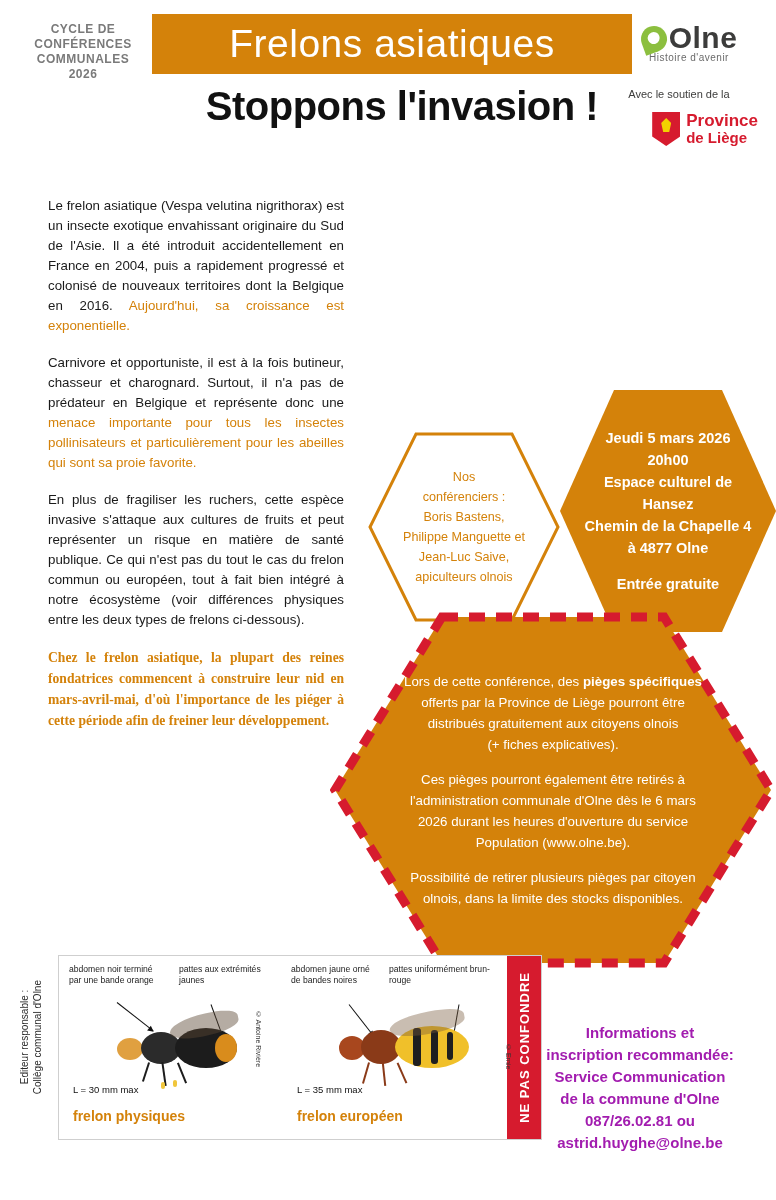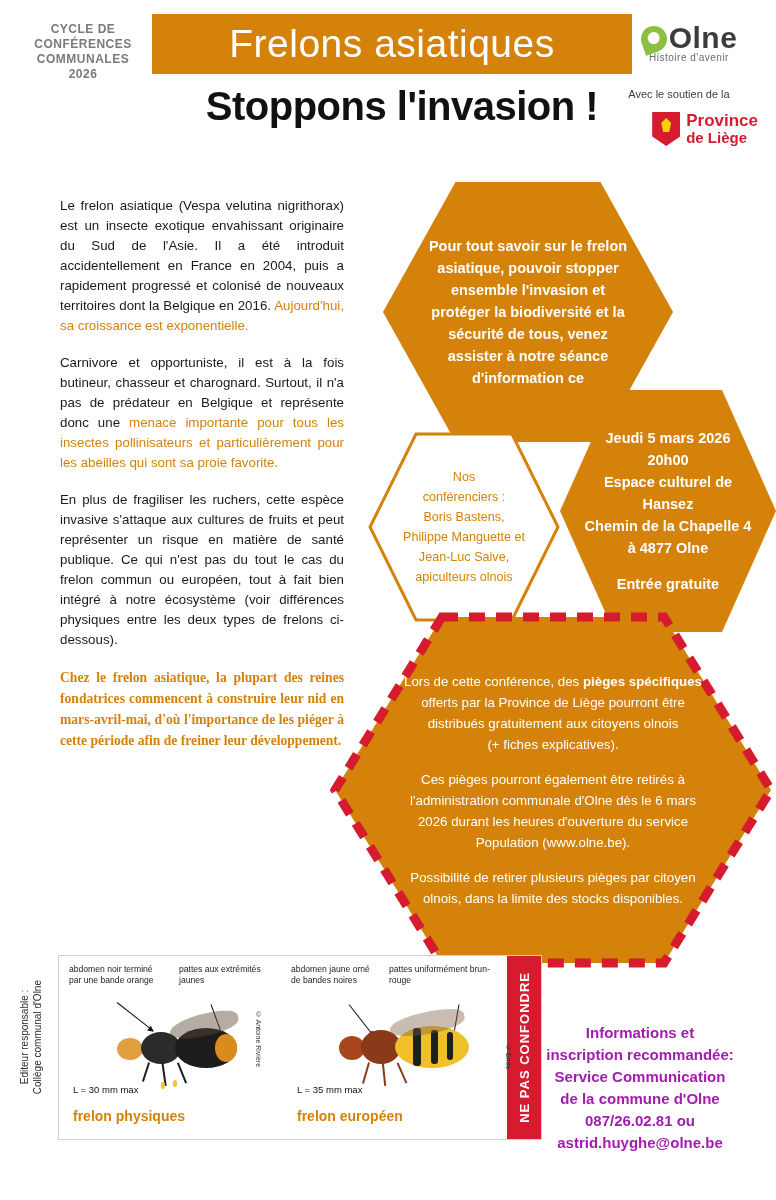--- a/index.html
+++ b/index.html
@@ -70,21 +70,21 @@
   }
   .prov-text { text-align:left; line-height:17px; }
   .prov-text .l1 { font-size:17px; font-weight:bold; color:#d61b2e; }
   .prov-text .l2 { font-size:15px; font-weight:bold; color:#d61b2e; }
 
   
   .col-left {
     position: absolute; left: 44px; top: 196px; width: 300px;
     font-size: 13.3px; line-height: 20px; text-align: justify;
   }
-  .col-left p { margin: 0 0 17px 16px; }
+  .col-left p { margin: 0 0 17px 4px; }
   .hl { color: #d4820a; }
   .lead-orange {
     color: #d4820a; font-weight: bold; font-size: 13.6px; line-height: 21px; font-family: Liberation Serif, serif;
   }
 
   
   .hex {
     position: absolute;
     background: #d4820a;
     clip-path: polygon(25% 0%, 75% 0%, 100% 50%, 75% 100%, 25% 100%, 0% 50%);
@@ -207,23 +207,20 @@
     </div>
   </div>
 
   <div class="col-left">
     <p><span>Le frelon asiatique (Vespa velutina nigrithorax) est un insecte exotique envahissant originaire du Sud de l'Asie. Il a été introduit accidentellement en France en 2004, puis a rapidement progressé et colonisé de nouveaux territoires dont la Belgique en 2016. </span><span class="hl">Aujourd'hui, sa croissance est exponentielle.</span></p>
     <p><span>Carnivore et opportuniste, il est à la fois butineur, chasseur et charognard. Surtout, il n'a pas de prédateur en Belgique et représente donc une </span><span class="hl">menace importante pour tous les insectes pollinisateurs et particulièrement pour les abeilles qui sont sa proie favorite.</span></p>
     <p>En plus de fragiliser les ruchers, cette espèce invasive s'attaque aux cultures de fruits et peut représenter un risque en matière de santé publique. Ce qui n'est pas du tout le cas du frelon commun ou européen, tout à fait bien intégré à notre écosystème (voir différences physiques entre les deux types de frelons ci-dessous).</p>
     <p class="lead-orange">Chez le frelon asiatique, la plupart des reines fondatrices commencent à construire leur nid en mars-avril-mai, d'où l'importance de les piéger à cette période afin de freiner leur développement.</p>
   </div>
 
-  <div class="hex hex-top">
-    <div class="inner">Pour tout savoir sur le frelon asiatique, pouvoir stopper ensemble l'invasion et protéger la biodiversité et la sécurité de tous, venez assister à notre séance d'information ce</div>
-  </div>
 
   <div class="hex hex-date">
     <div class="inner">
       <div>Jeudi 5 mars 2026</div>
       <div>20h00</div>
       <div>Espace culturel de Hansez</div>
       <div>Chemin de la Chapelle 4</div>
       <div>à 4877 Olne</div>
       <div style="height:14px"></div>
       <div>Entrée gratuite</div>

